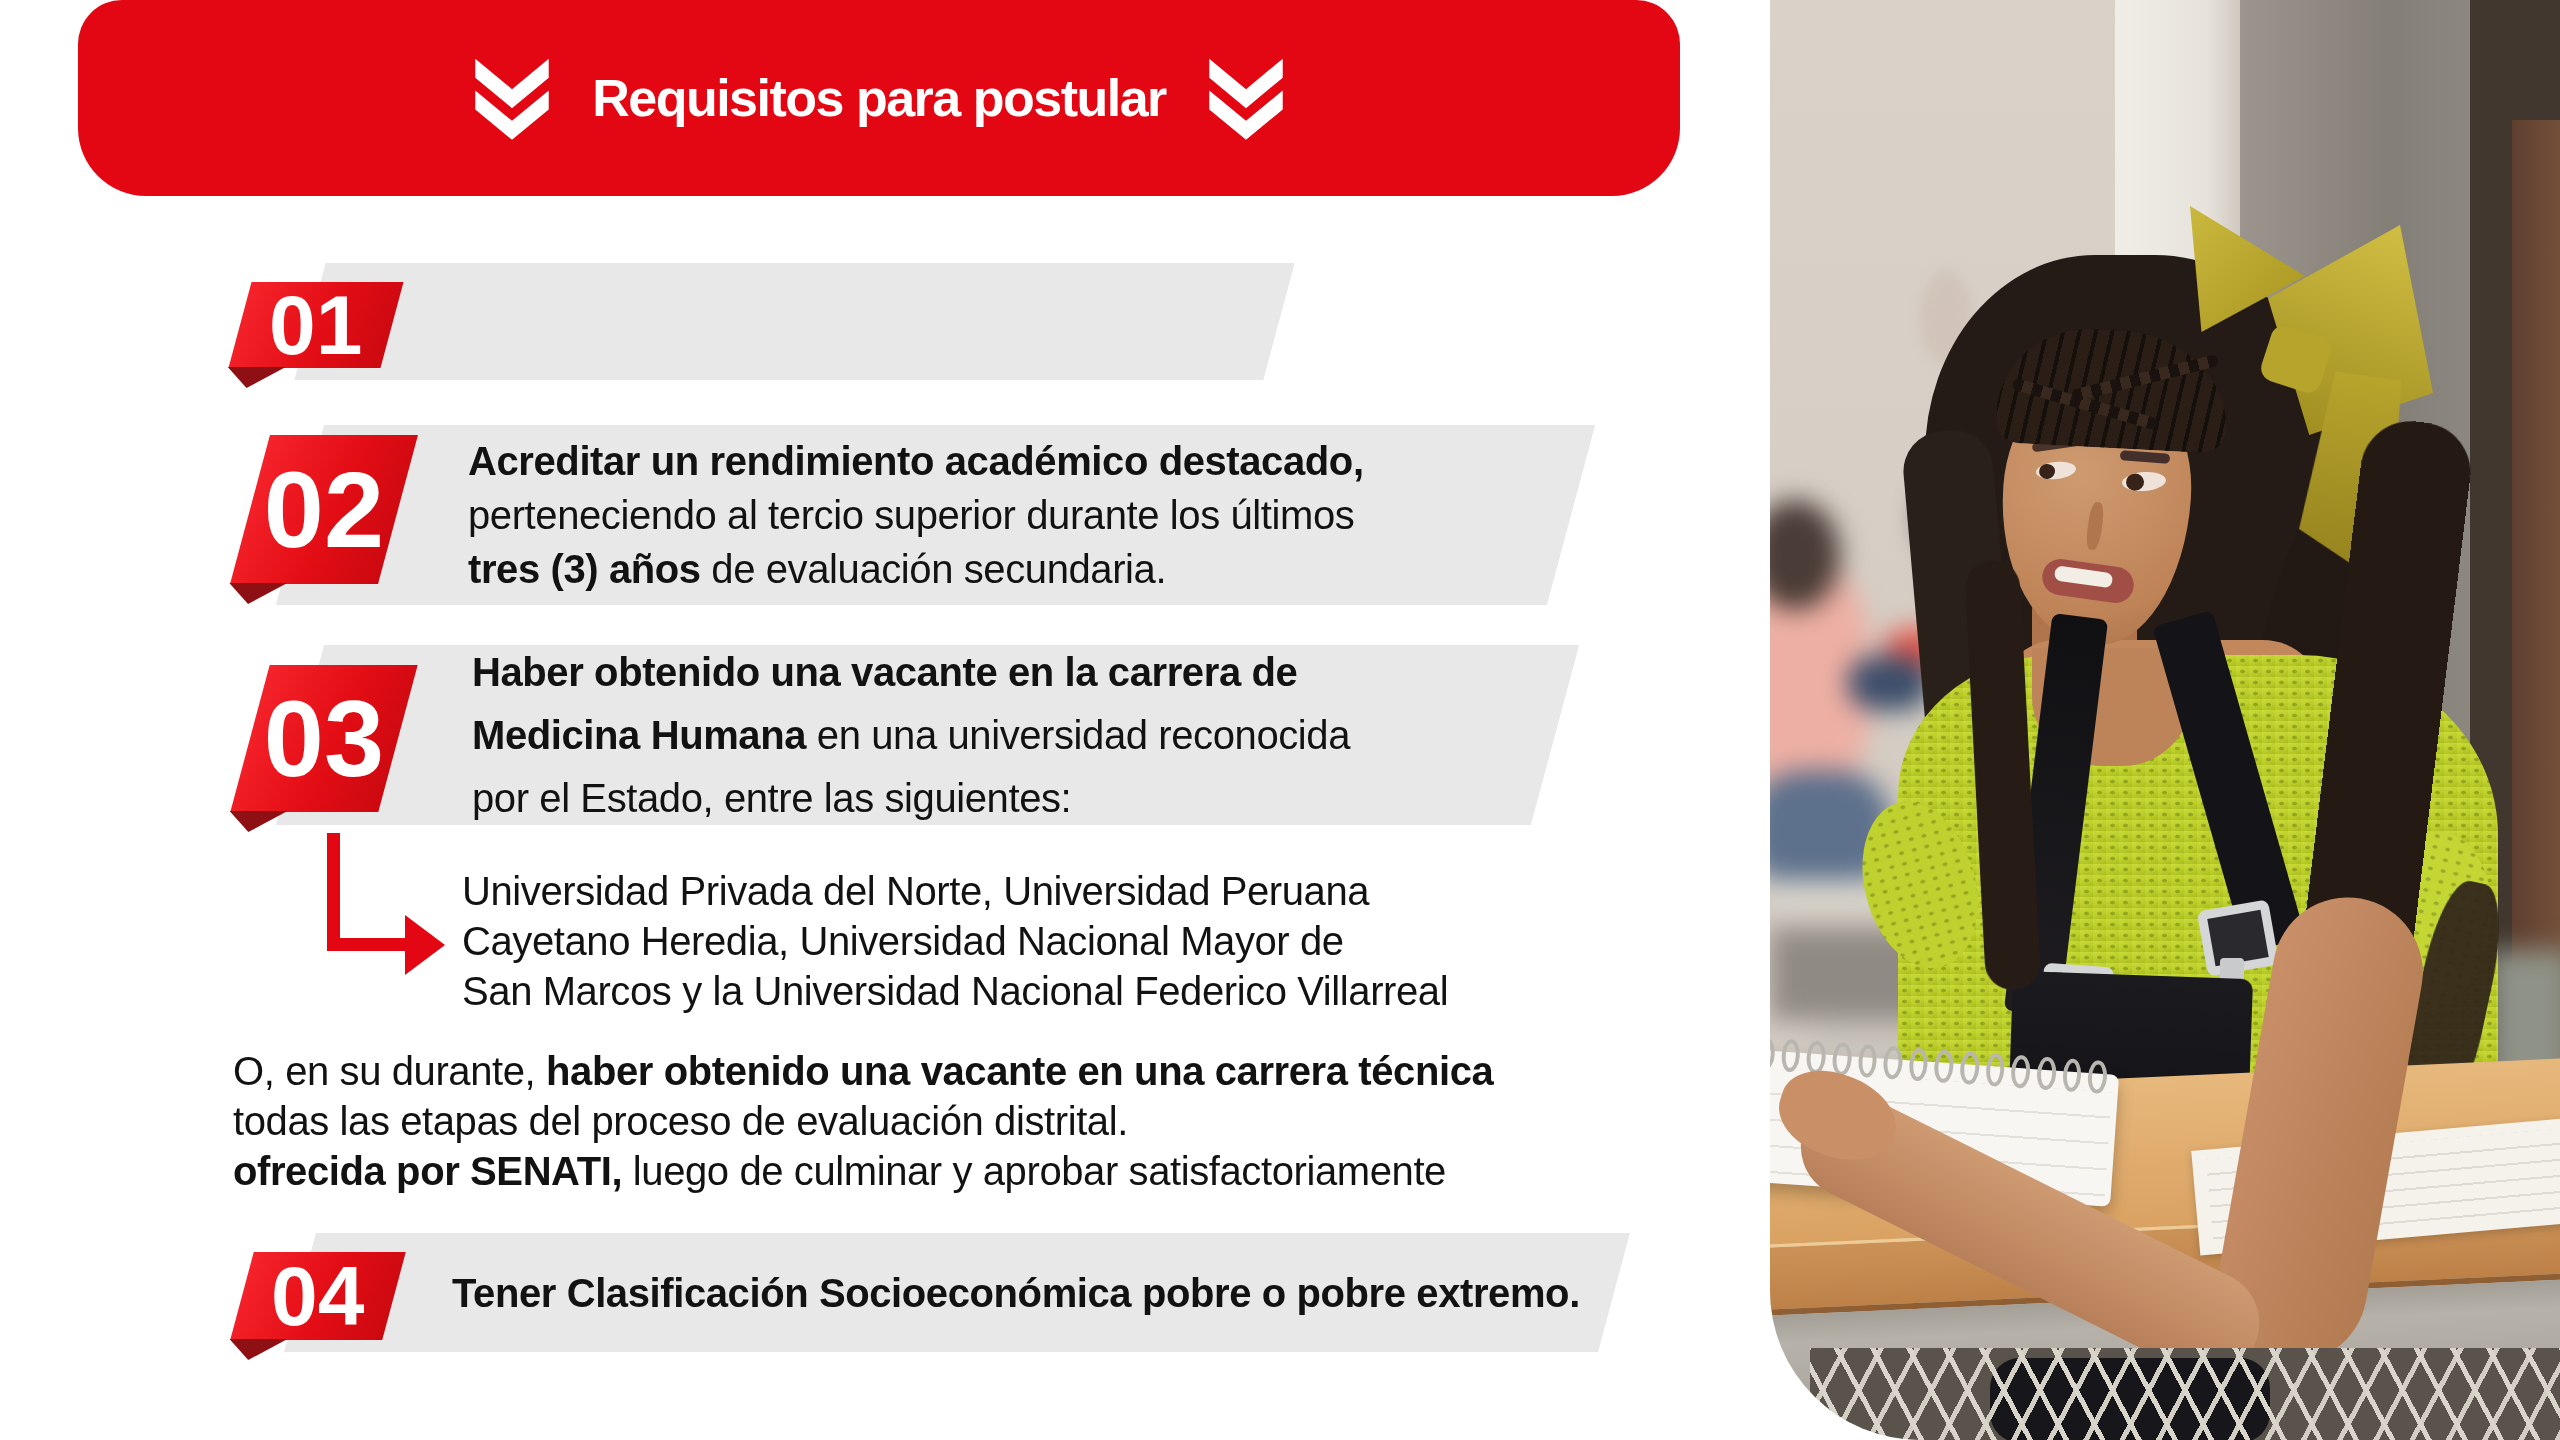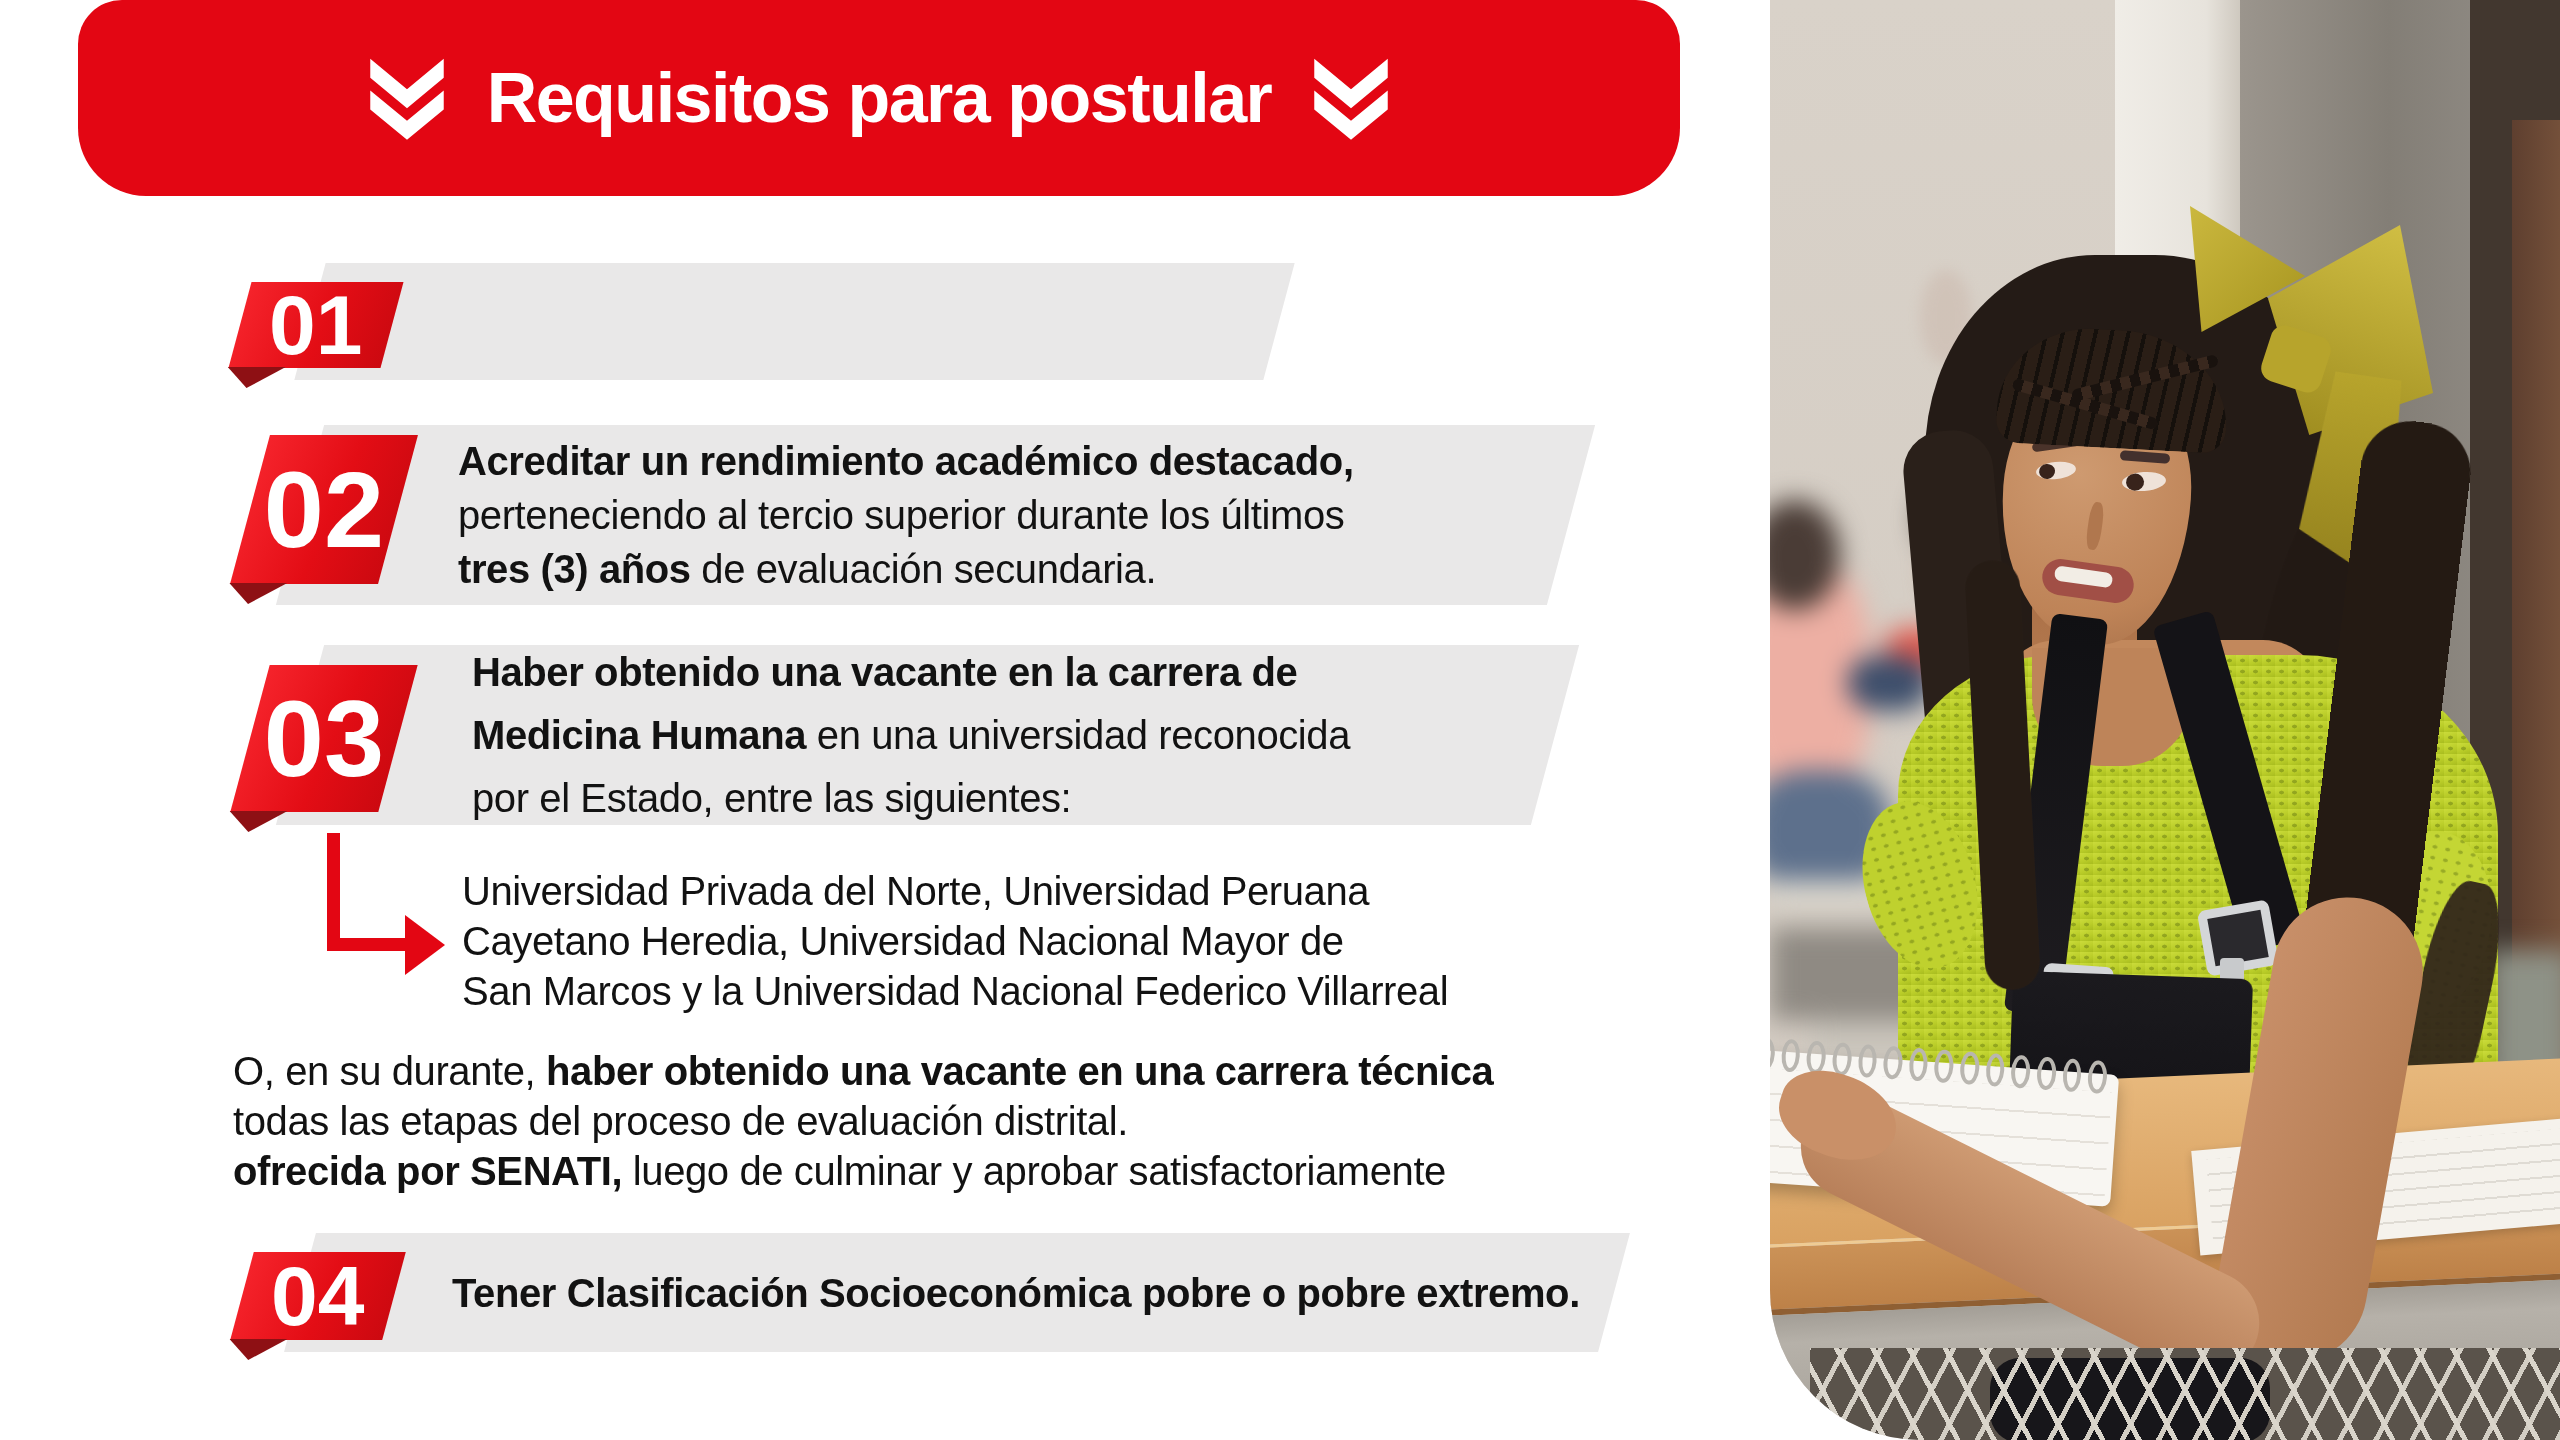--- a/index.html
+++ b/index.html
@@ -3,21 +3,21 @@
 <meta charset="utf-8">
 <style>
   html,body{margin:0;padding:0;background:#fff;}
   .stage{position:relative;width:2560px;height:1440px;overflow:hidden;background:#fff;
          font-family:"Liberation Sans","DejaVu Sans",sans-serif;color:var(--ink,#121212);}
   .abs{position:absolute;}
 
   
   .banner{position:absolute;left:78px;top:0;width:1602px;height:196px;background:var(--red,#E30613);
           border-radius:44px 44px 68px 68px;display:flex;align-items:center;justify-content:center;gap:42px;}
-  .banner h1{margin:0;font-size:70px;font-weight:700;letter-spacing:-1.5px;color:#fff;}
+  .banner h1{margin:0;font-size:52px;font-weight:700;letter-spacing:-1.5px;color:#fff;}
   .chev{display:block;}
 
   
   .band{position:absolute;background:var(--band,#E9E8E8);transform:skewX(-15deg);}
   .band-text{position:absolute;display:flex;flex-direction:column;justify-content:center;}
   .band-text .line{white-space:nowrap;font-size:40px;line-height:54px;letter-spacing:-0.4px;color:var(--ink,#121212);}
   .b{font-weight:700;}
 
   
   .badge{position:absolute;}
@@ -75,21 +75,21 @@
     </div>
   </div>
 
   <div class="band" style="left:300px;top:425px;width:1271px;height:180px;"></div>
   <div class="badge" style="left:250px;top:435px;width:148px;height:149px;">
     <div class="badge-face">
       <span class="badge-num num-lg">02</span>
       <span class="badge-fold"></span>
     </div>
   </div>
-  <div class="band-text" style="left:458px;top:425px;height:180px;justify-content:center;">
+  <div class="band-text" style="left:468px;top:425px;height:180px;justify-content:center;">
       <div class="line"><span class="b">Acreditar un rendimiento académico destacado,</span></div>
       <div class="line"><span>perteneciendo al tercio superior durante los últimos</span></div>
       <div class="line"><span class="b">tres (3) años</span><span> de evaluación secundaria.</span></div>
     </div>
 
   <div class="band" style="left:300px;top:645px;width:1255px;height:180px;"></div>
   <div class="badge" style="left:250px;top:665px;width:148px;height:147px;">
     <div class="badge-face">
       <span class="badge-num num-lg">03</span>
       <span class="badge-fold"></span>

